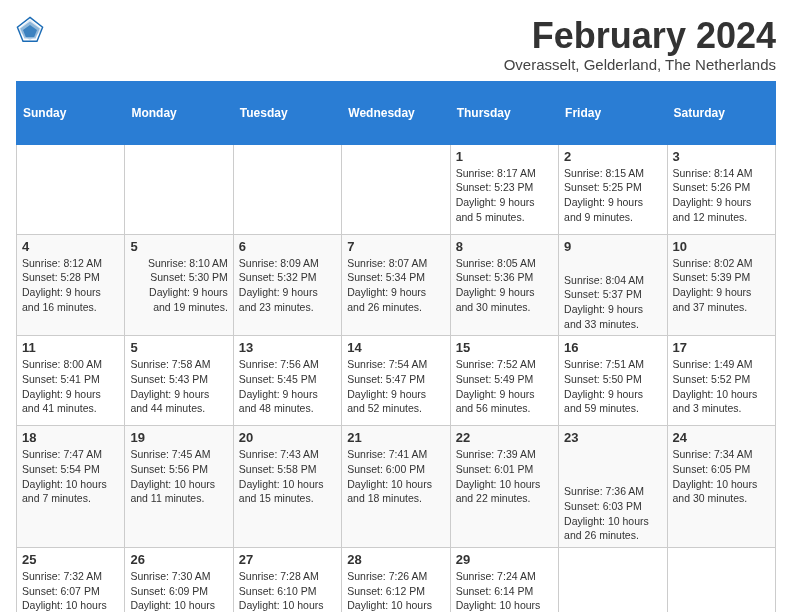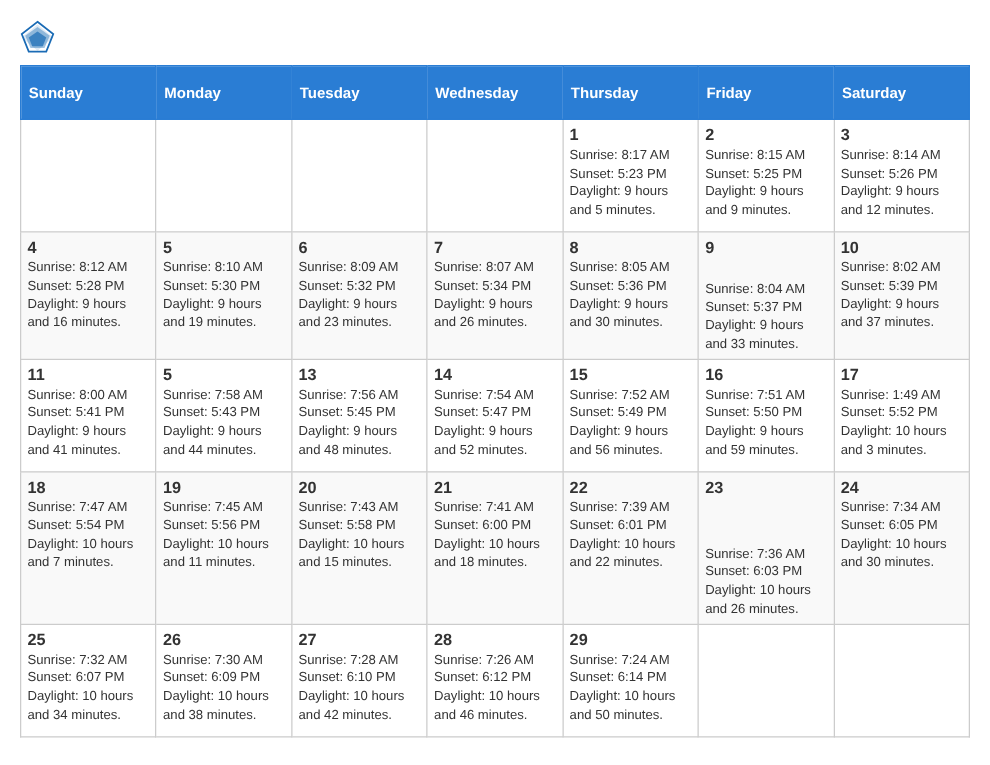--- a/index.html
+++ b/index.html
@@ -47,21 +47,21 @@
     }
     table {
       width: 100%;
       border-collapse: collapse;
       font-size: 11px;
     }
     th {
       background-color: #2a7dd4;
       color: #fff;
       text-align: left;
-      padding: 14px 6px;
+      padding: 24px 6px;
       font-size: 12px;
       font-weight: bold;
       border: 1px solid #2a7dd4;
     }
     td {
       border: 1px solid #ccc;
       vertical-align: top;
       padding: 4px 5px;
       height: 90px;
       width: calc(100% / 7);
@@ -88,20 +88,24 @@
 
 <div class="header">
   <div class="logo">
     <svg class="logo-icon" viewBox="0 0 40 40" xmlns="http://www.w3.org/2000/svg">
       <polygon points="20,5 38,20 20,35 2,20" fill="#1a6bb5" opacity="0.15"></polygon>
       <polygon points="20,2 38,16 30,36 10,36 2,16" fill="none" stroke="#1a6bb5" stroke-width="2"></polygon>
       <polygon points="20,8 34,18 28,32 12,32 6,18" fill="#1a6bb5" opacity="0.4"></polygon>
       <polygon points="20,13 30,20 26,30 14,30 10,20" fill="#1a6bb5" opacity="0.7"></polygon>
     </svg>
   </div>
+  <div class="title-block">
+    <div class="month-year">February 2024</div>
+    <div class="location">Overasselt, Gelderland, The Netherlands</div>
+  </div>
 </div>
 
 <table>
   <thead>
     <tr>
     <th>Sunday</th>
         <th>Monday</th>
         <th>Tuesday</th>
         <th>Wednesday</th>
         <th>Thursday</th>
@@ -140,21 +144,21 @@
       <tr>
         <td>
           <div class="day-num">4</div>
           <div class="day-info" style="white-space: pre-line;">Sunrise: 8:12 AM
 Sunset: 5:28 PM
 Daylight: 9 hours
 and 16 minutes.</div>
         </td>
         <td>
           <div class="day-num">5</div>
-          <div class="day-info" style="white-space: pre-line;">Sunrise: 8:10 AM
+          <div class="day-info" style="white-space: pre-line; text-align: right;">Sunrise: 8:10 AM
 Sunset: 5:30 PM
 Daylight: 9 hours
 and 19 minutes.</div>
         </td>
         <td>
           <div class="day-num">6</div>
           <div class="day-info" style="white-space: pre-line;">Sunrise: 8:09 AM
 Sunset: 5:32 PM
 Daylight: 9 hours
 and 23 minutes.</div>

